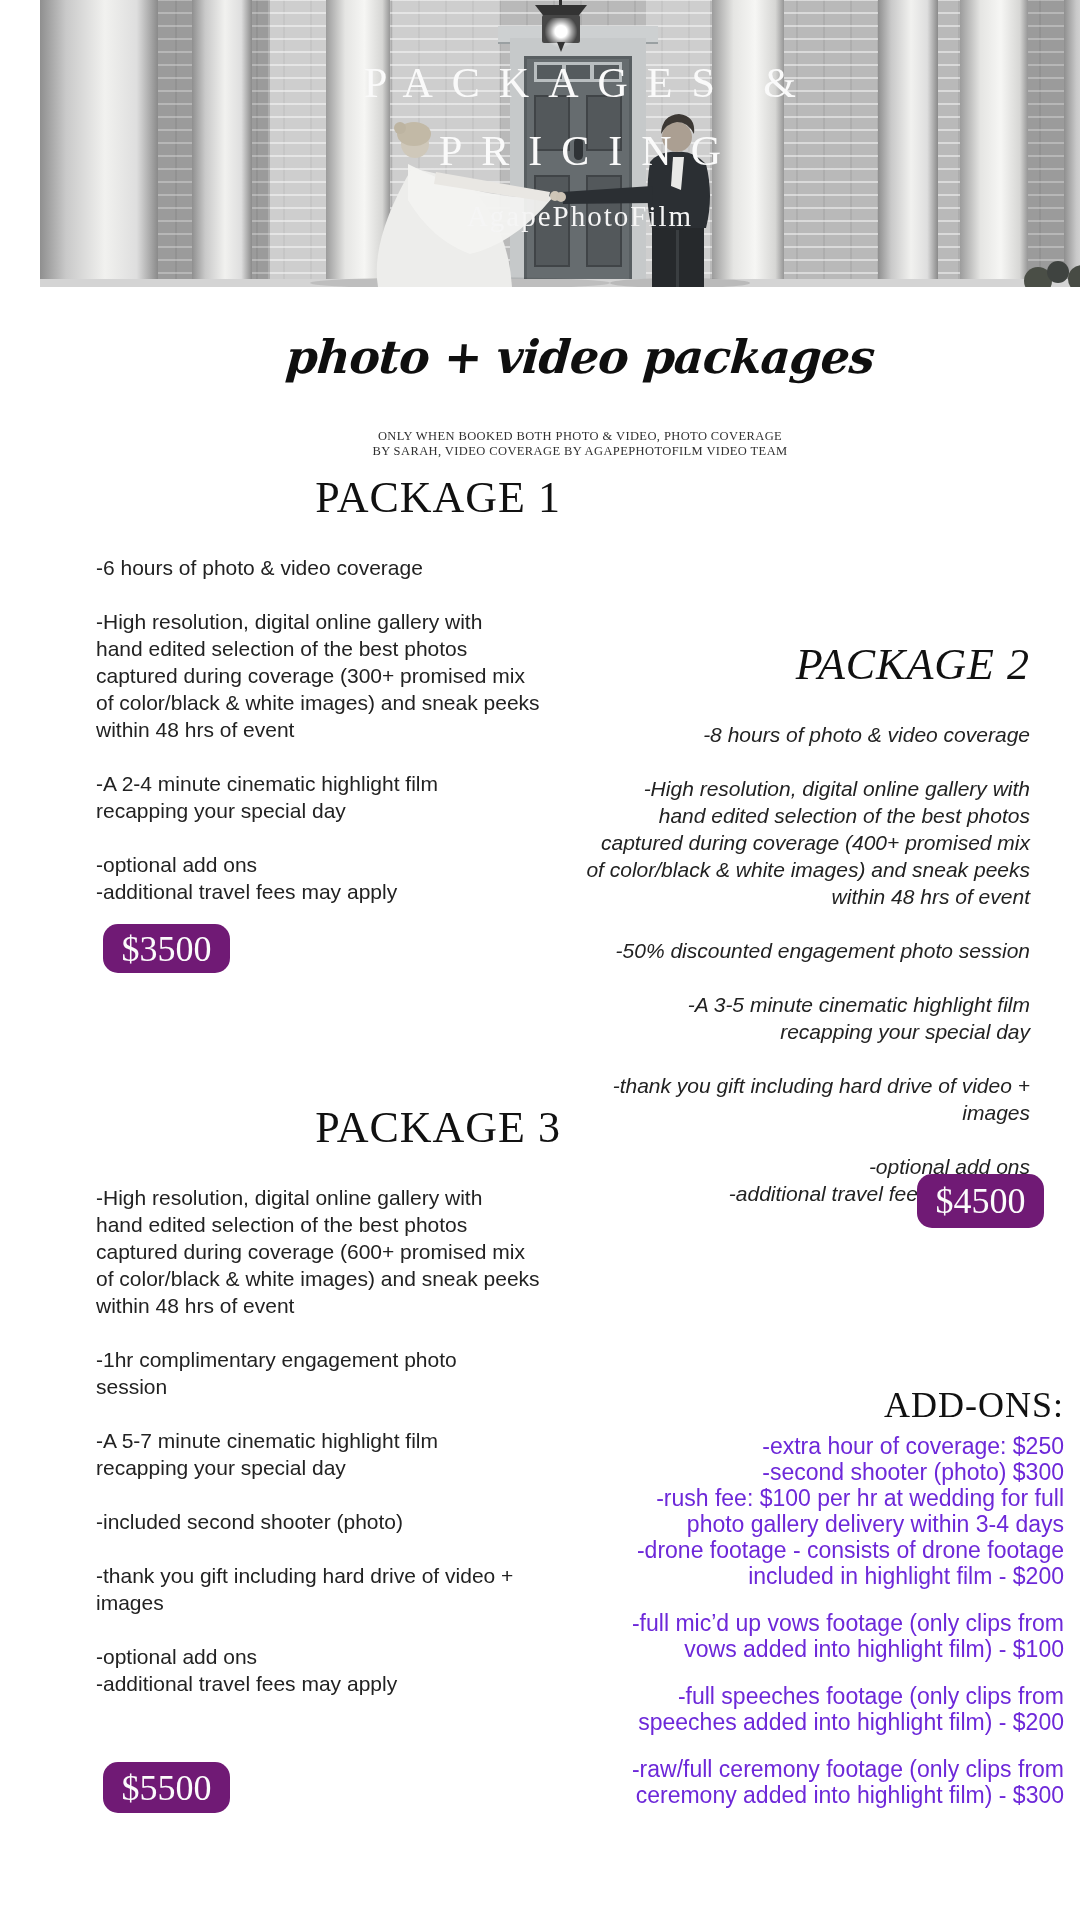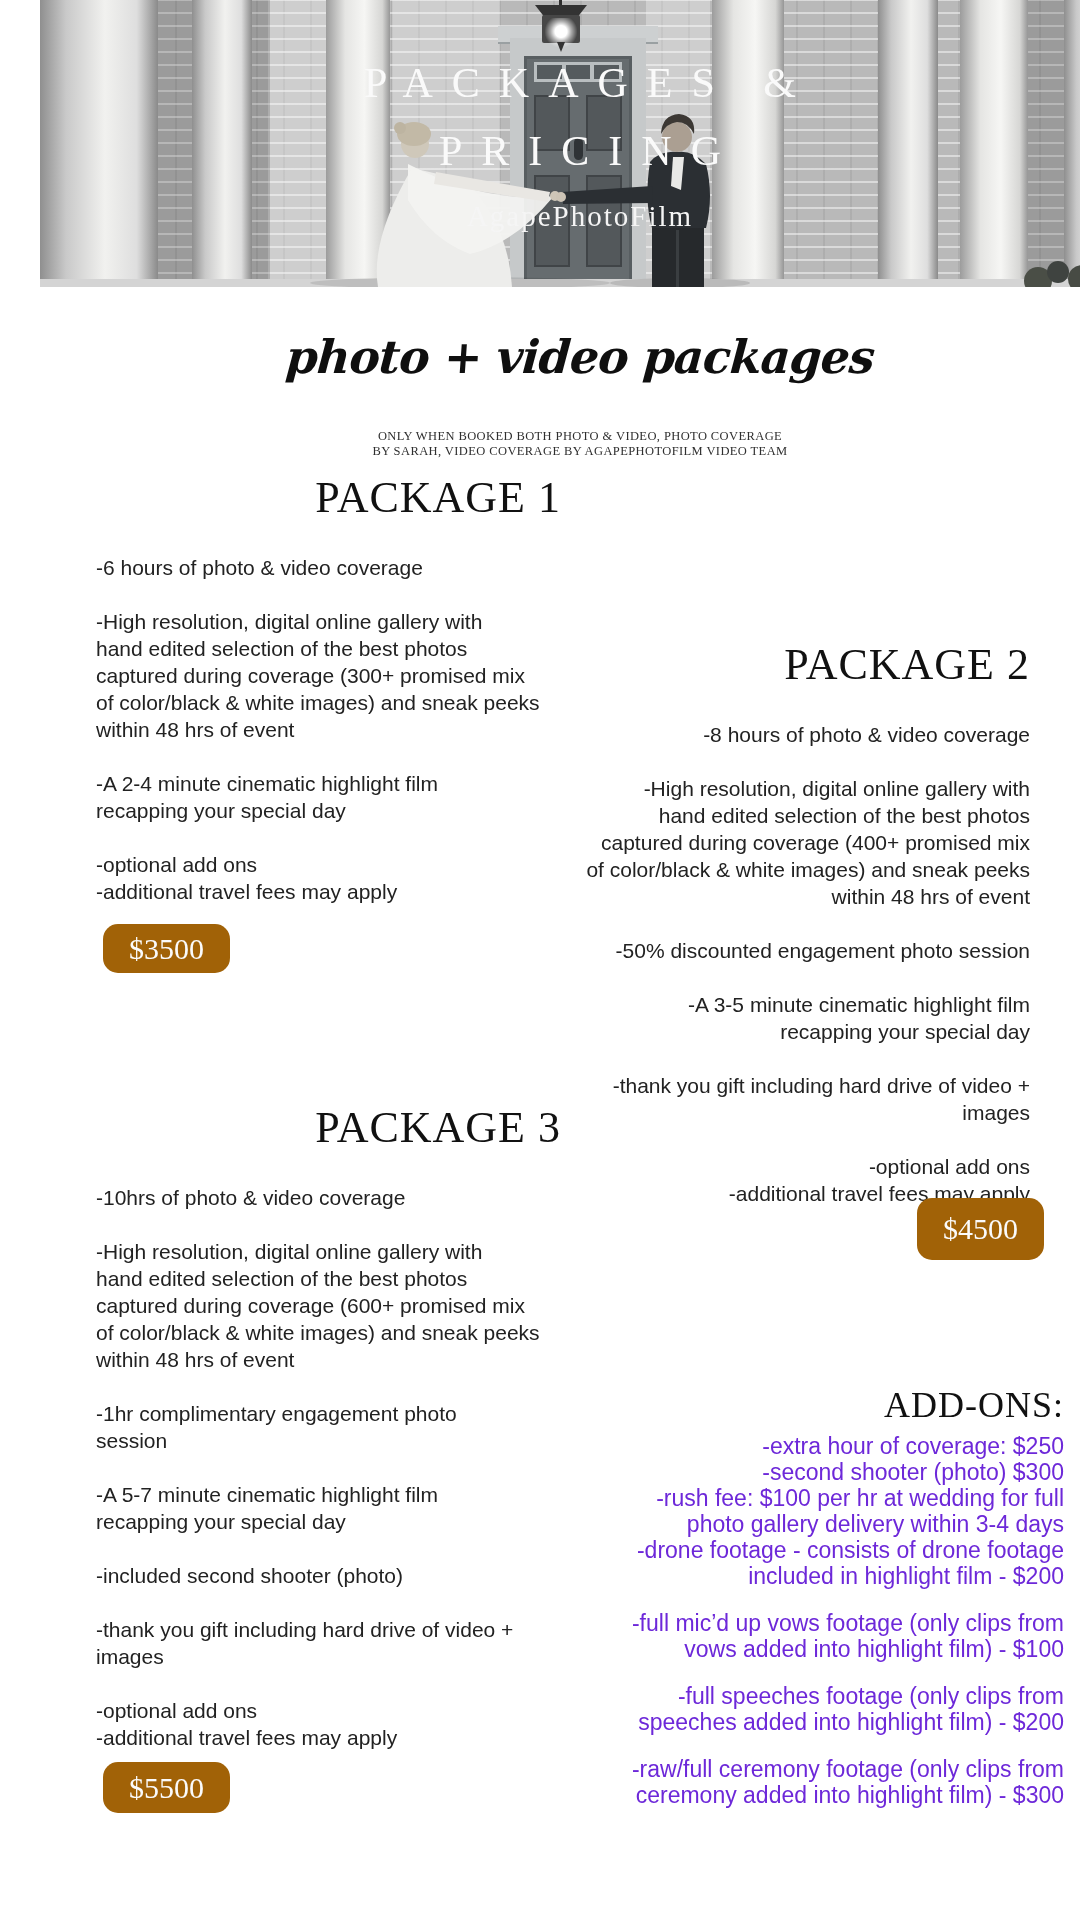--- a/index.html
+++ b/index.html
@@ -54,28 +54,28 @@
   .intro-note{position:absolute;left:0;top:429px;width:1080px;text-align:center;color:#2f2f2f;
         font-family:"Liberation Serif","DejaVu Serif",serif;font-size:12.5px;line-height:15px;
         letter-spacing:.4px;white-space:pre-line;}
 
   
   .pkg{position:absolute;}
   .pkg h2{font-family:"Liberation Serif","DejaVu Serif",serif;font-weight:normal;color:#111111;
         font-size:44px;line-height:40px;letter-spacing:1px;margin:0 0 36px 0;text-align:right;}
   .pkg p{font-size:21px;line-height:27px;margin:0 0 27px 0;white-space:pre-line;color:#222222;}
   .pkg1{left:56px;top:478px;width:465px;}
-  .pkg2{left:525px;top:645px;width:465px;text-align:right;}
+  .pkg2{left:525px;top:645px;width:465px;text-align:right;font-style:italic;}
   .pkg3{left:56px;top:1108px;width:465px;}
 
-  .price-badge{position:absolute;background:#a16207;color:#fbfbfb;border-radius:15px;
-        font-family:"Liberation Serif","DejaVu Serif",serif;font-size:30px;
+  .price-badge{position:absolute;background:#701a75;color:#fbfbfb;border-radius:15px;
+        font-family:"Liberation Serif","DejaVu Serif",serif;font-size:36px;
         display:flex;align-items:center;justify-content:center;}
   .badge1{left:63px;top:924px;width:127px;height:49px;}
-  .badge2{left:877px;top:1198px;width:127px;height:62px;font-family:Liberation Serif, serif;}
+  .badge2{left:877px;top:1174px;width:127px;height:54px;font-family:Liberation Serif, serif;}
   .badge3{left:63px;top:1762px;width:127px;height:51px;}
 
   
   .addons{position:absolute;left:556px;top:1385px;width:468px;text-align:right;}
   .addons h3{font-family:"Liberation Serif","DejaVu Serif",serif;font-weight:normal;color:#111111;
         font-size:36px;line-height:40px;letter-spacing:1px;margin:0 0 8px 0;}
   .addons p{font-size:23px;line-height:26px;margin:0 0 21px 0;white-space:pre-line;color:#6d28d9;}
 </style>
 </head>
 <body>
@@ -191,21 +191,20 @@
 recapping your special day</p>
     <p>-thank you gift including hard drive of video +
 images</p>
     <p>-optional add ons
 -additional travel fees may apply</p>
   </section>
   <div class="price-badge badge2">$4500</div>
 
   <section class="pkg pkg3">
     <h2>PACKAGE 3</h2>
-    <p>-10hrs of photo &amp; video coverage</p>
     <p>-High resolution, digital online gallery with
 hand edited selection of the best photos
 captured during coverage (600+ promised mix
 of color/black &amp; white images) and sneak peeks
 within 48 hrs of event</p>
     <p>-1hr complimentary engagement photo
 session</p>
     <p>-A 5-7 minute cinematic highlight film
 recapping your special day</p>
     <p>-included second shooter (photo)</p>

